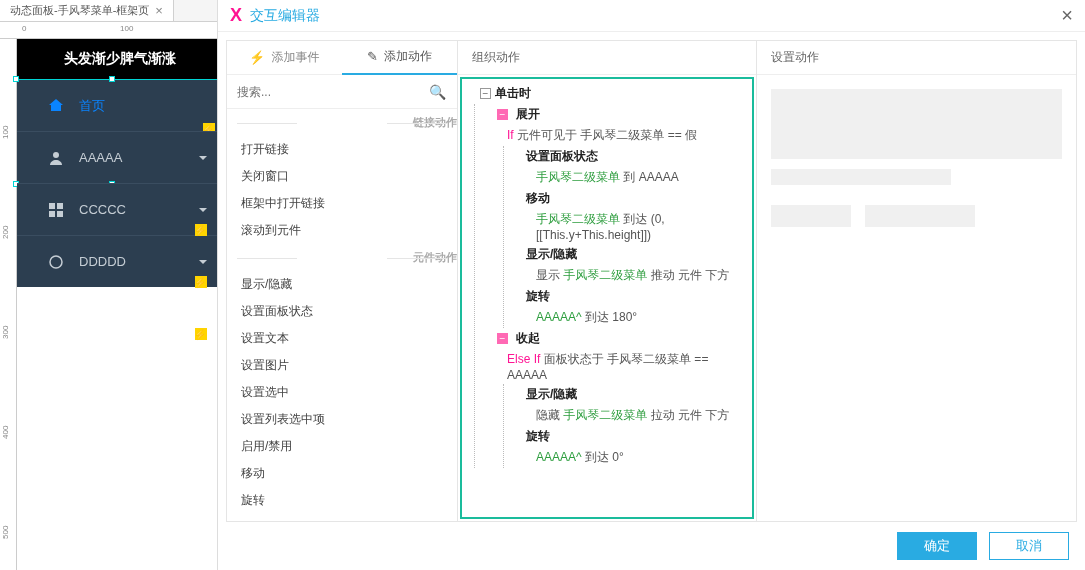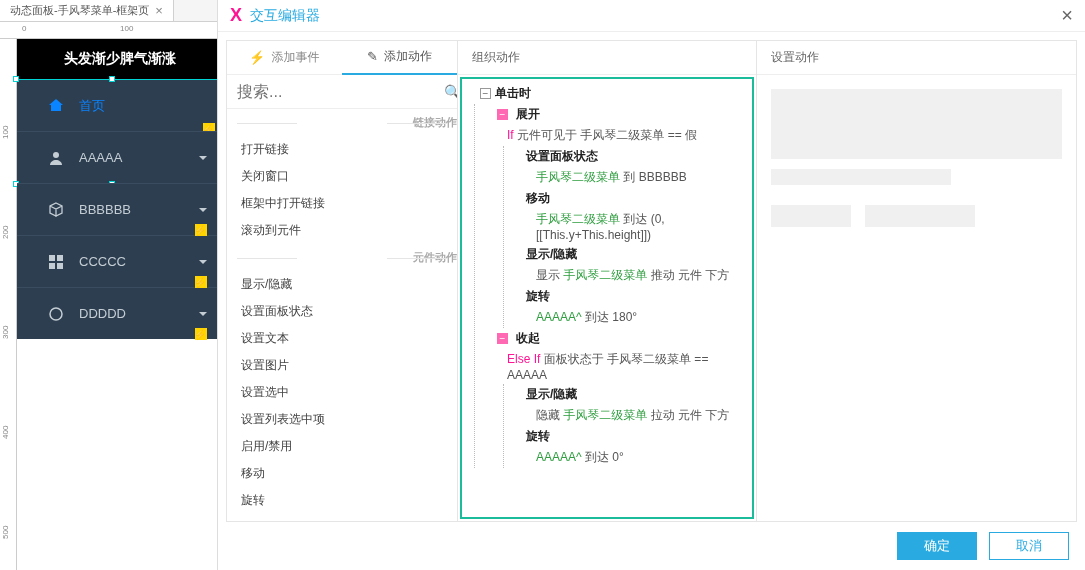--- a/index.html
+++ b/index.html
@@ -46,21 +46,21 @@
 .col1 { width: 232px; }
 .col2 { width: 300px; margin-left: -1px; }
 .col3 { flex: 1; margin-left: -1px; }
 
 .subtabs { display: flex; width: 100%; }
 .subtab { flex: 1; display: flex; align-items: center; justify-content: center; gap: 6px; height: 34px; font-size: 12px; color: #888; }
 .subtab.active { border-bottom: 2px solid #29abe2; color: #555; }
 .subtab .ico { font-size: 13px; }
 
 .searchbox { height: 34px; display: flex; align-items: center; padding: 0 10px; border-bottom: 1px solid #eee; }
-.searchbox input { border: none; outline: none; flex: 1; font-size: 16px; color: #999; }
+.searchbox input { border: none; outline: none; flex: 1; font-size: 12px; color: #999; }
 .searchbox .mag { color: #bbb; font-size: 14px; }
 
 .action-list { flex: 1; overflow: auto; font-size: 12px; color: #444; }
 .action-group { text-align: right; color: #aaa; font-size: 11px; padding: 6px 0; position: relative; font-weight: bold; }
 .action-group::before, .action-group::after { content:""; position:absolute; top:50%; width:60px; height:1px; background:#e5e5e5; }
 .action-group::before { left:10px; } .action-group::after { right:10px; }
 .action-item { padding: 5px 14px; cursor: pointer; }
 
 
 .org { flex:1; overflow:auto; font-size:12px; padding: 4px 6px; border:2px solid #1abc9c; margin:2px; }
@@ -146,33 +146,20 @@
               <svg width="12" height="12" viewBox="0 0 12 12">
                 <path fill="#c5cdd4" d="M2 4l4 4 4-4z"></path>
               </svg>
             </span>
           <div class="sel-border-b" style="bottom:-1px"></div>
           <div class="sel-handle" style="bottom:-4px; left:-4px"></div>
           <div class="sel-handle" style="bottom:-4px; left:92px"></div>
           <div class="sel-handle" style="bottom:-4px; right:-4px"></div>
         </div>
 
-        <div class="menu-item">
-          <span class="ico">
-              <svg width="16" height="16" viewBox="0 0 16 16">
-                <path fill="none" stroke="#c5cdd4" stroke-width="1.3" d="M8 1l6 3v7l-6 3-6-3V4z M2 4l6 3 6-3 M8 7v8"></path>
-              </svg>
-            </span>
-          <span>BBBBBB</span>
-          <span class="chev">
-              <svg width="12" height="12" viewBox="0 0 12 12">
-                <path fill="#c5cdd4" d="M2 4l4 4 4-4z"></path>
-              </svg>
-            </span>
-        </div>
 
         <div class="menu-item">
           <span class="ico">
               <svg width="16" height="16" viewBox="0 0 16 16">
                 <rect x="1" y="1" width="6" height="6" fill="#c5cdd4"></rect>
                 <rect x="9" y="1" width="6" height="6" fill="#c5cdd4"></rect>
                 <rect x="1" y="9" width="6" height="6" fill="#c5cdd4"></rect>
                 <rect x="9" y="9" width="6" height="6" fill="#c5cdd4"></rect>
               </svg>
             </span>
@@ -253,21 +240,21 @@
 
       <div class="col col2">
         <div class="col-head" style="padding-left:14px;">组织动作</div>
         <div class="org">
           <div class="org-node"><span class="org-box">−</span><span class="org-title">单击时</span></div>
           <div class="dotted-l">
             <div class="org-node"><span class="org-box pink">−</span><span class="org-case">展开</span></div>
             <div class="org-node indent1"><span class="org-cond">If</span> <span class="org-body">元件可见于 手风琴二级菜单 == 假</span></div>
             <div class="dotted-l" style="margin-left:18px;">
               <div class="org-node"><span class="org-sub">设置面板状态</span></div>
-              <div class="org-node indent1"><span class="org-green">手风琴二级菜单</span><span class="org-body"> 到 BBBBBB</span></div>
+              <div class="org-node indent1"><span class="org-green">手风琴二级菜单</span><span class="org-body"> 到 AAAAA</span></div>
               <div class="org-node"><span class="org-sub">移动</span></div>
               <div class="org-node indent1"><span class="org-green">手风琴二级菜单</span><span class="org-body"> 到达 (0,[[This.y+This.height]])</span></div>
               <div class="org-node"><span class="org-sub">显示/隐藏</span></div>
               <div class="org-node indent1"><span class="org-body">显示 </span><span class="org-green">手风琴二级菜单</span><span class="org-body"> 推动 元件 下方</span></div>
               <div class="org-node"><span class="org-sub">旋转</span></div>
               <div class="org-node indent1"><span class="org-green">AAAAA^</span><span class="org-body"> 到达 180°</span></div>
             </div>
             <div class="org-node"><span class="org-box pink">−</span><span class="org-case">收起</span></div>
             <div class="org-node indent1"><span class="org-cond">Else If</span> <span class="org-body">面板状态于 手风琴二级菜单 == AAAAA</span></div>
             <div class="dotted-l" style="margin-left:18px;">

